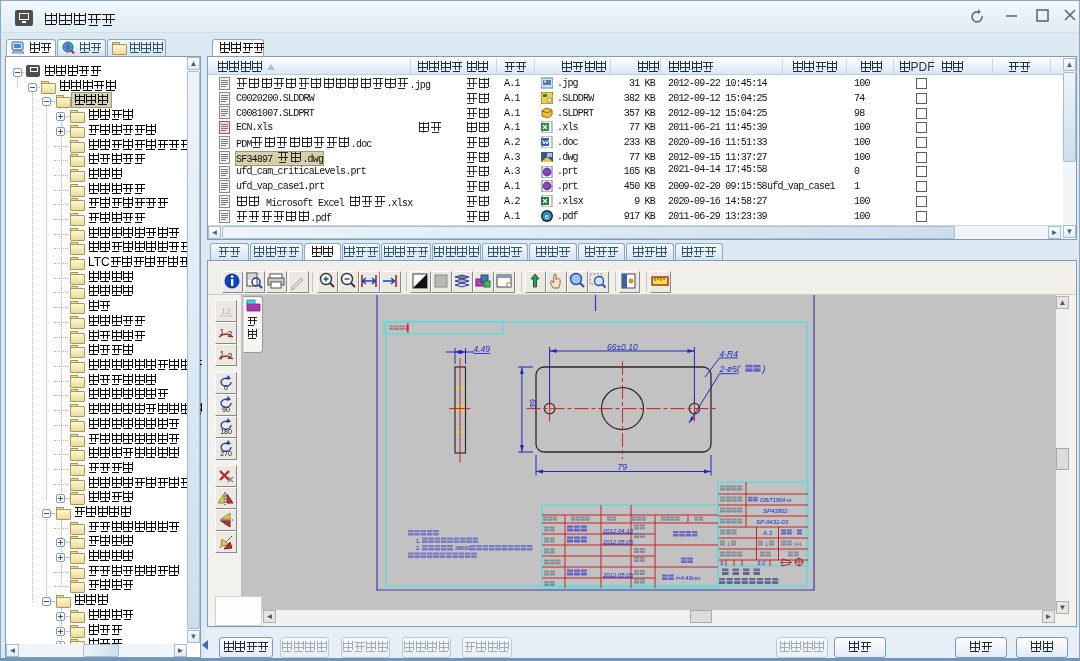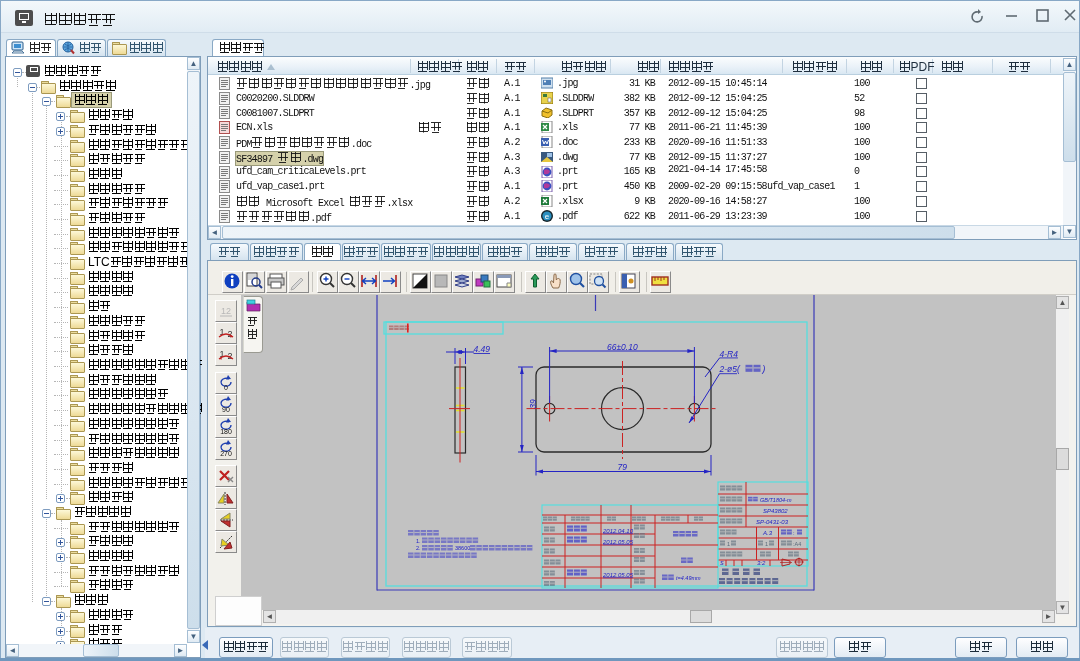--- a/index.html
+++ b/index.html
@@ -256,41 +256,41 @@
 <div class="cell" style="left:504px;top:78px">A.1</div>
 <svg class="ab" style="left:541px;top:77px" width="12" height="12" viewBox="0 0 12 12">
     <rect x="0" y="1" width="12" height="10" fill="#cfe0ef" stroke="#5580aa"></rect>
     <rect x="2" y="3" width="8" height="5" fill="#4f7fb5"></rect>
     <circle cx="4" cy="4.6" r="1" fill="#fff"></circle>
   </svg>
 <div class="cell" style="left:557px;top:78px">.jpg</div>
 <div class="cell" style="left:655px;top:78px;width:0">
     <span style="position:absolute;right:0">31 KB</span>
   </div>
-<div class="cell" style="left:668px;top:78px">2012-09-15 10:45:14</div>
+<div class="cell" style="left:668px;top:78px">2012-09-22 10:45:14</div>
 <div class="cell" style="left:854px;top:78px">100</div>
 <div class="cbx" style="left:916px;top:78px"></div>
 <svg class="ab" style="left:219px;top:92px" width="11" height="13">
     <rect x="0.5" y="0.5" width="10" height="12" fill="#f2f2f2" stroke="#8a8a8a"></rect>
     <path d="M2 3.5 h7 M2 5.5 h7 M2 7.5 h7 M2 9.5 h5" stroke="#7a7a7a" stroke-width="1"></path>
   </svg>
 <div class="cell" style="left:236px;top:93px;">C0020200.SLDDRW</div>
 <div class="cell" style="left:466px;top:93px"><i class="y"></i><i class="z"></i></div>
 <div class="cell" style="left:504px;top:93px">A.1</div>
 <svg class="ab" style="left:541px;top:92px" width="12" height="12" viewBox="0 0 12 12">
     <rect x="0" y="0" width="12" height="12" fill="#e8d24c" stroke="#8a6f10"></rect>
     <rect x="2" y="2" width="4" height="3" fill="#3a7a3a"></rect>
     <rect x="7" y="6" width="3" height="4" fill="#fff" stroke="#555" stroke-width=".5"></rect>
   </svg>
 <div class="cell" style="left:557px;top:93px">.SLDDRW</div>
 <div class="cell" style="left:655px;top:93px;width:0">
     <span style="position:absolute;right:0">382 KB</span>
   </div>
 <div class="cell" style="left:668px;top:93px">2012-09-12 15:04:25</div>
-<div class="cell" style="left:854px;top:93px">52</div>
+<div class="cell" style="left:854px;top:93px">74</div>
 <div class="cbx" style="left:916px;top:93px"></div>
 <svg class="ab" style="left:219px;top:106px" width="11" height="13">
     <rect x="0.5" y="0.5" width="10" height="12" fill="#f2f2f2" stroke="#8a8a8a"></rect>
     <path d="M2 3.5 h7 M2 5.5 h7 M2 7.5 h7 M2 9.5 h5" stroke="#7a7a7a" stroke-width="1"></path>
   </svg>
 <div class="cell" style="left:236px;top:108px;">C0081007.SLDPRT</div>
 <div class="cell" style="left:466px;top:108px"><i class="y"></i><i class="z"></i></div>
 <div class="cell" style="left:504px;top:108px">A.1</div>
 <svg class="ab" style="left:541px;top:106px" width="12" height="12" viewBox="0 0 12 12">
     <path d="M1 5 l4 -3 6 2 0 5 -4 3 -6 -2 z" fill="#f0c02c" stroke="#8a6f10"></path>
@@ -426,21 +426,21 @@
 <div class="cell" style="left:236px;top:211px;"><i class="y"></i><i class="y"></i><i class="y"></i><i class="y"></i><i class="z"></i><i class="z"></i>.pdf</div>
 <div class="cell" style="left:466px;top:211px"><i class="y"></i><i class="z"></i></div>
 <div class="cell" style="left:504px;top:211px">A.1</div>
 <svg class="ab" style="left:541px;top:210px" width="12" height="12" viewBox="0 0 12 12">
     <circle cx="6" cy="6" r="6" fill="#17252b"></circle>
     <circle cx="6" cy="6" r="4.6" fill="#2a8fc0"></circle>
     <text x="6" y="8.6" font-size="8" fill="#fff" text-anchor="middle" font-family="Liberation Sans">e</text>
   </svg>
 <div class="cell" style="left:557px;top:211px">.pdf</div>
 <div class="cell" style="left:655px;top:211px;width:0">
-    <span style="position:absolute;right:0">622 KB</span>
+    <span style="position:absolute;right:0">917 KB</span>
   </div>
 <div class="cell" style="left:668px;top:211px">2011-06-29 13:23:39</div>
 <div class="cell" style="left:854px;top:211px">100</div>
 <div class="cbx" style="left:916px;top:211px"></div>
 <div class="sbv" style="left:1063px;top:58px;width:13px;height:180px"></div>
 <div class="sar" style="left:1063px;top:58px;width:13px;height:13px">▲</div>
 <div class="sar" style="left:1063px;top:225px;width:13px;height:13px">▼</div>
 <div class="sthh" style="left:1063px;top:72px;width:13px;height:90px"></div>
 <div class="sbh" style="left:208px;top:225px;width:855px;height:14px;border-top:1px solid #c8d8e5"></div>
 <div class="sar" style="left:208px;top:226px;width:13px;height:13px;line-height:12px">◄</div>

